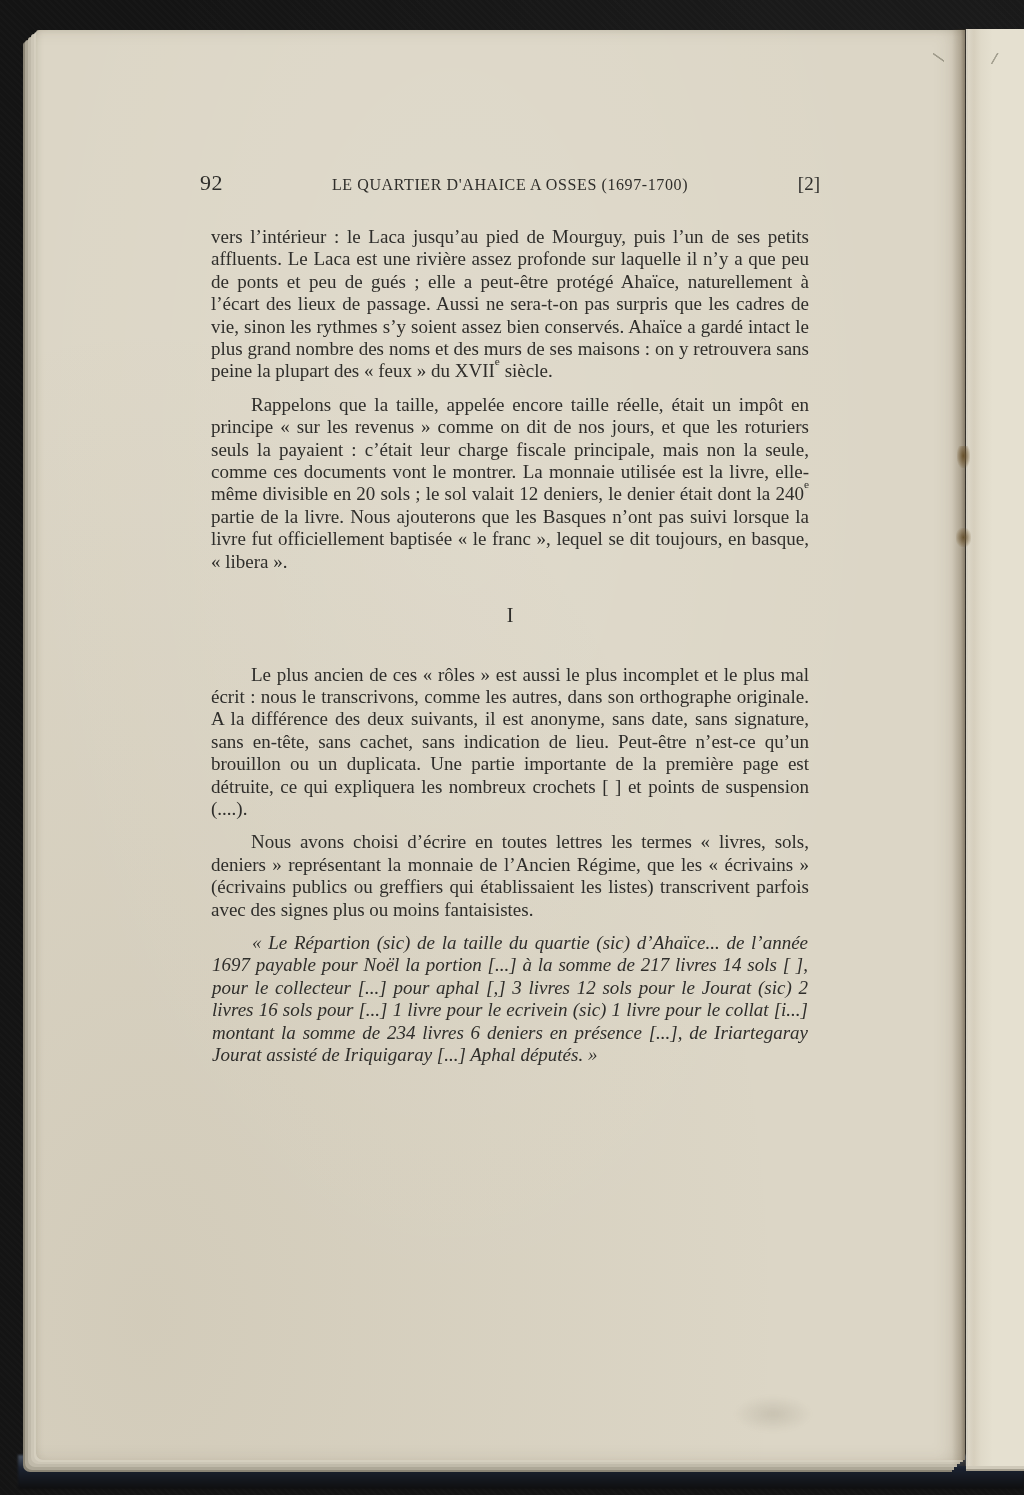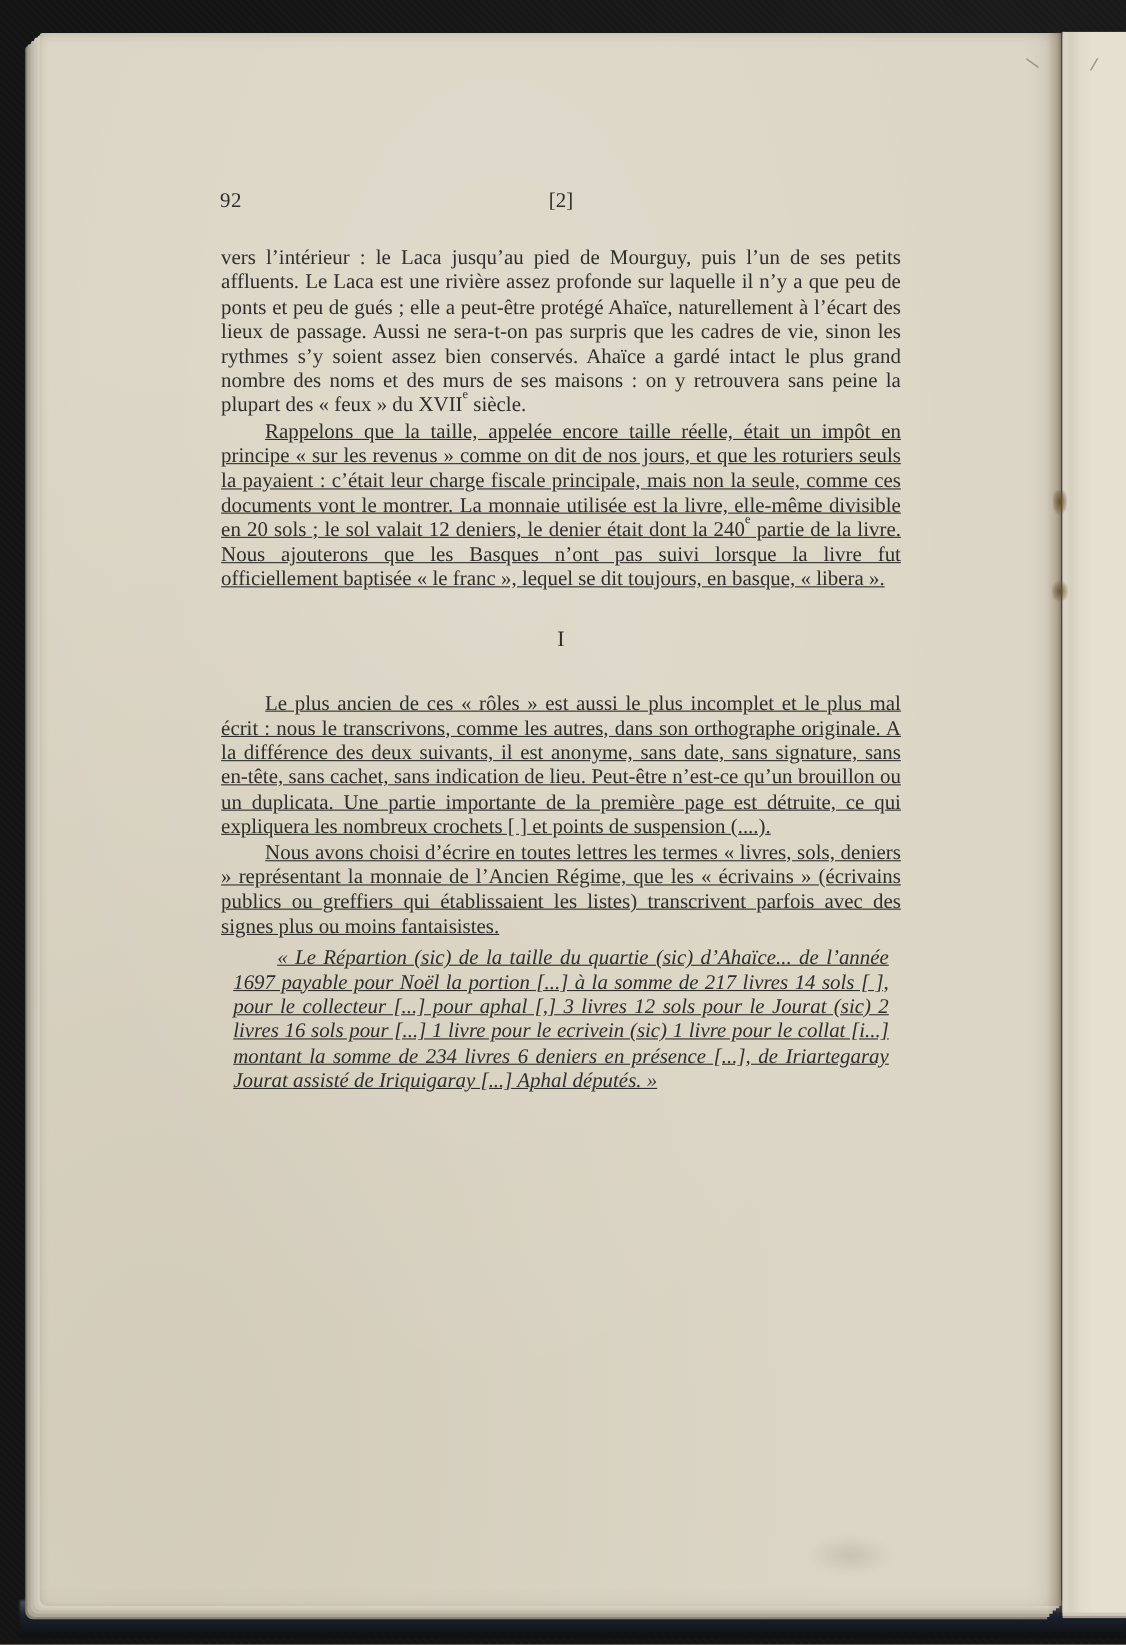--- a/index.html
+++ b/index.html
@@ -77,44 +77,45 @@
 
   
   .text-block{
     position:absolute;left:164px;top:142px;width:620px;
     color:#2f2e2b;
   }
   .running-header{
     display:grid;grid-template-columns:1fr auto 1fr;align-items:baseline;
     margin-bottom:30px;line-height:22px;
   }
-  .running-header .pgnum{justify-self:start;font-size:19px;letter-spacing:0.5px;}
+  .running-header .pgnum{justify-self:start;font-size:22px;letter-spacing:0.5px;}
   .running-header .title{justify-self:center;font-size:16px;letter-spacing:0.6px;white-space:nowrap;}
   .running-header .aref{justify-self:end;font-size:19px;}
 
   .body-text{font-size:19px;line-height:22.4px;text-align:justify;}
-  .para{margin:1px;text-align:justify;}
-  .para.indent{text-indent:40px;text-decoration:underline;}
+  .para{margin:11px;text-align:justify;}
+  .para.indent{text-indent:40px;}
   .para.quote{font-style:italic;margin:6px 12px 7px;}
   .para.section{text-align:center;text-indent:0;margin:31px 0 37px;font-size:20px;}
   .para sup{font-size:60%;line-height:0;position:relative;top:-0.45em;}
 </style>
 </head>
 <body>
 
 <div class="screen">
 
   <div class="shadow-band"></div>
 
   <div class="facing-page"></div>
 
   <div class="page">
     <div class="text-block">
       <div class="running-header">
         <span class="pgnum">92</span>
+        <span class="title">LE QUARTIER D'AHAICE A OSSES (1697-1700)</span>
         <span class="aref">[2]</span>
       </div>
       <div class="body-text">
           <p class="para"><span>vers l’intérieur : le Laca jusqu’au pied de Mourguy, puis l’un de ses petits affluents. Le Laca est une rivière assez profonde sur laquelle il n’y a que peu de ponts et peu de gués ; elle a peut-être protégé Ahaïce, naturellement à l’écart des lieux de passage. Aussi ne sera-t-on pas surpris que les cadres de vie, sinon les rythmes s’y soient assez bien conservés. Ahaïce a gardé intact le plus grand nombre des noms et des murs de ses maisons : on y retrouvera sans peine la plupart des « feux » du XVII</span><sup>e</sup><span> siècle.</span></p>
           <p class="para indent"><span>Rappelons que la taille, appelée encore taille réelle, était un impôt en principe « sur les revenus » comme on dit de nos jours, et que les roturiers seuls la payaient : c’était leur charge fiscale principale, mais non la seule, comme ces documents vont le montrer. La monnaie utilisée est la livre, elle-même divisible en 20 sols ; le sol valait 12 deniers, le denier était dont la 240</span><sup>e</sup><span> partie de la livre. Nous ajouterons que les Basques n’ont pas suivi lorsque la livre fut officiellement baptisée « le franc », lequel se dit toujours, en basque, « libera ».</span></p>
           <p class="para section"><span>I</span></p>
           <p class="para indent"><span>Le plus ancien de ces « rôles » est aussi le plus incomplet et le plus mal écrit : nous le transcrivons, comme les autres, dans son orthographe originale. A la différence des deux suivants, il est anonyme, sans date, sans signature, sans en-tête, sans cachet, sans indication de lieu. Peut-être n’est-ce qu’un brouillon ou un duplicata. Une partie importante de la première page est détruite, ce qui expliquera les nombreux crochets [ ] et points de suspension (....).</span></p>
           <p class="para indent"><span>Nous avons choisi d’écrire en toutes lettres les termes « livres, sols, deniers » représentant la monnaie de l’Ancien Régime, que les « écrivains » (écrivains publics ou greffiers qui établissaient les listes) transcrivent parfois avec des signes plus ou moins fantaisistes.</span></p>
           <p class="para indent quote"><span>« Le Répartion (sic) de la taille du quartie (sic) d’Ahaïce... de l’année 1697 payable pour Noël la portion [...] à la somme de 217 livres 14 sols [ ], pour le collecteur [...] pour aphal [,] 3 livres 12 sols pour le Jourat (sic) 2 livres 16 sols pour [...] 1 livre pour le ecrivein (sic) 1 livre pour le collat [i...] montant la somme de 234 livres 6 deniers en présence [...], de Iriartegaray Jourat assisté de Iriquigaray [...] Aphal députés. »</span></p>
         </div>

